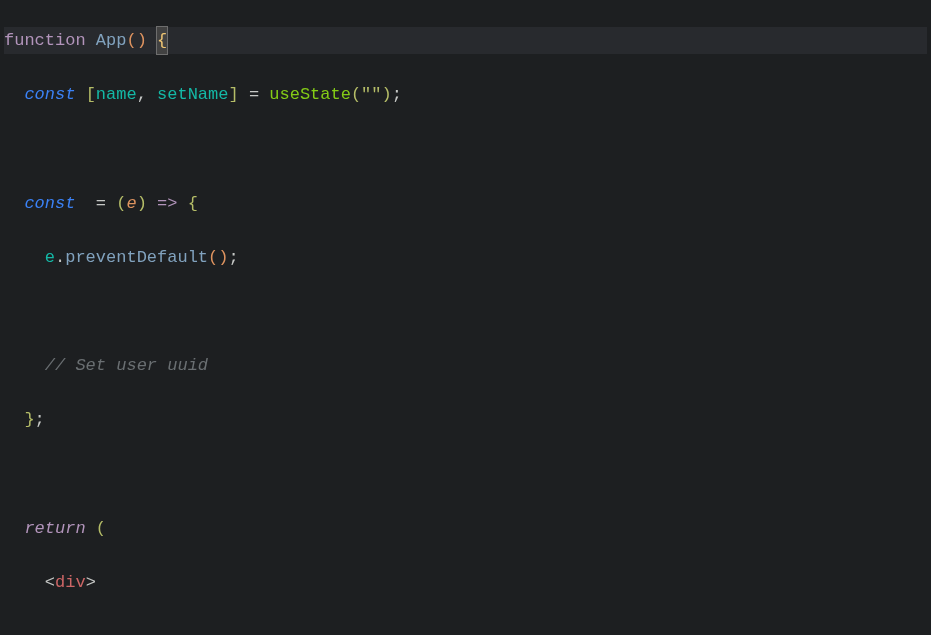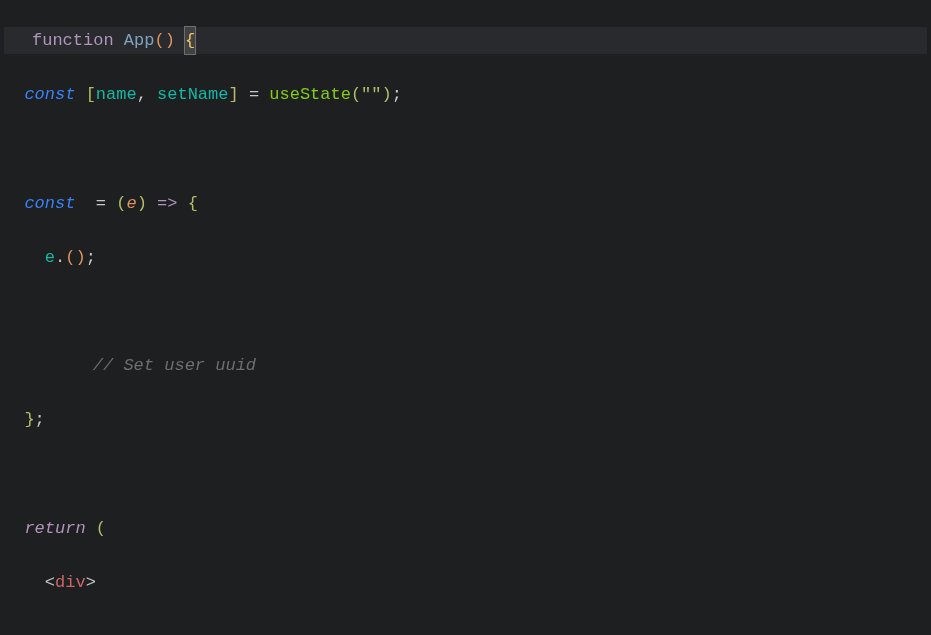--- a/index.html
+++ b/index.html
@@ -22,48 +22,48 @@
       white-space: pre;
     }
     .line {
       height: 27px;
       display: flex;
       align-items: center;
     }
     .line.highlight {
       background: #282a2e;
     }
-    .kw-func { color: #b294bb; margin-left: 28px; }
+    .kw-func { color: #b294bb; }
     .kw-const { color: #3b82f6; font-style: italic; }
     .kw-return { color: #b294bb; font-style: italic; }
     .name-func { color: #81a2be; }
     .name-call { color: #84cc16; }
     .name-method { color: #81a2be; }
     .paren { color: #de935f; }
     .paren2 { color: #b5bd68; }
     .brace-match { color: #f0c674; background: #424242; outline: 1px solid #6e6e6e; }
     .bracket { color: #b5bd68; }
     .var { color: #14b8a6; }
     .param { color: #de935f; font-style: italic; }
     .string { color: #b5bd68; }
     .arrow { color: #b294bb; font-style: italic; }
     .punct { color: #c6c8c6; }
-    .comment { color: #6a6f72; font-style: italic; margin-left: 48px; }
+    .comment { color: #6a6f72; font-style: italic; }
     .tag-bracket { color: #c6c8c6; }
     .tag-name { color: #cc6666; }
   </style>
 </head>
 <body>
 
 <div class="editor">
 <div class="line highlight"><span class="kw-func">function</span><span> </span><span class="name-func">App</span><span class="paren">(</span><span class="paren">)</span><span> </span><span class="brace-match">{</span></div>
 <div class="line"><span>  </span><span class="kw-const">const</span><span> </span><span class="bracket">[</span><span class="var">name</span><span class="punct">,</span><span> </span><span class="var">setName</span><span class="bracket">]</span><span> </span><span class="punct">=</span><span> </span><span class="name-call">useState</span><span class="paren2">(</span><span class="string">""</span><span class="paren2">)</span><span class="punct">;</span></div>
 <div class="line"></div>
 <div class="line"><span>  </span><span class="kw-const">const</span><span> </span><span> </span><span class="punct">=</span><span> </span><span class="paren2">(</span><span class="param">e</span><span class="paren2">)</span><span> </span><span class="arrow">=&gt;</span><span> </span><span class="paren2">{</span></div>
-<div class="line"><span>    </span><span class="var">e</span><span class="punct">.</span><span class="paren">(</span><span class="paren">)</span><span class="punct">;</span></div>
+<div class="line"><span>    </span><span class="var">e</span><span class="punct">.</span><span class="name-method">preventDefault</span><span class="paren">(</span><span class="paren">)</span><span class="punct">;</span></div>
 <div class="line"></div>
 <div class="line"><span>    </span><span class="comment">// Set user uuid</span></div>
 <div class="line"><span>  </span><span class="paren2">}</span><span class="punct">;</span></div>
 <div class="line"></div>
 <div class="line"><span>  </span><span class="kw-return">return</span><span> </span><span class="paren2">(</span></div>
 <div class="line"><span>    </span><span class="tag-bracket">&lt;</span><span class="tag-name">div</span><span class="tag-bracket">&gt;</span></div>
 
 
 
 

